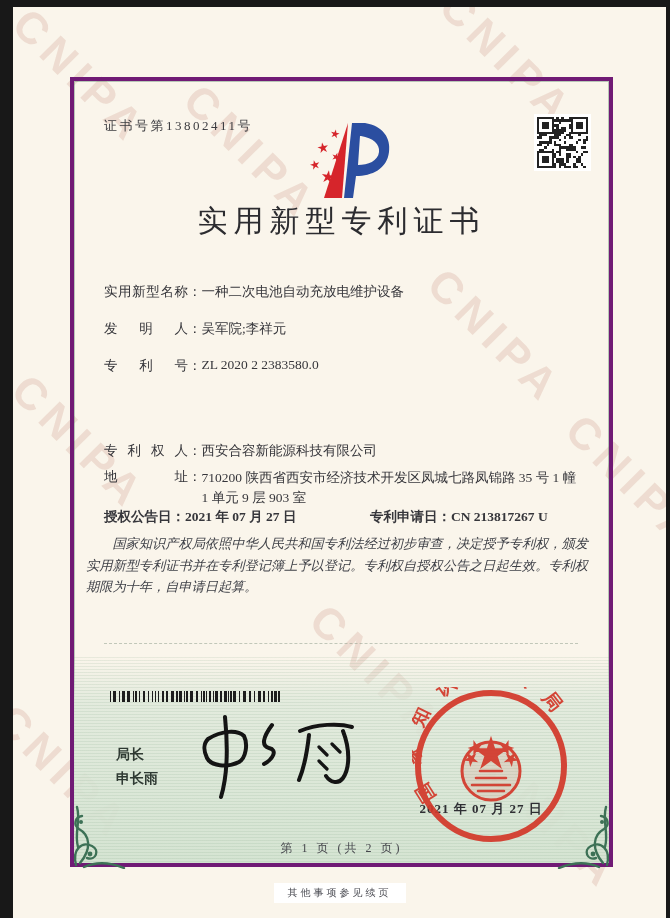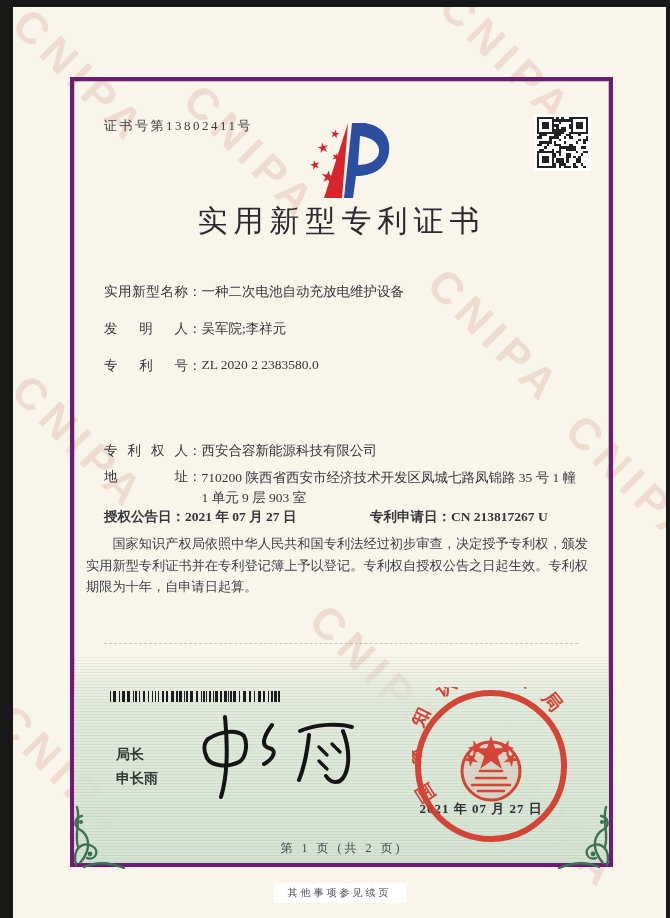--- a/index.html
+++ b/index.html
@@ -52,21 +52,21 @@
   .row .val { vertical-align:top; }
   .row.wrap { white-space:normal; }
   .row.wrap .val { display:inline-block; width:384px; line-height:20px; }
   .grant2 { position:absolute; left:266px; top:0; }
   
   .bodytext {
     position:absolute; left:12px; top:452px; width:502px;
     font-size:13.2px; line-height:21.5px; color:#3d3f46;
     text-align:justify;
   }
-  .bodytext p { text-indent:2em; }
+  .bodytext p { text-indent:2em;font-style:italic; }
   .dotline {
     position:absolute; left:30px; top:562px; width:474px;
     border-top:1px dashed rgba(125,145,125,.45);
   }
   
   .panel {
     position:absolute; left:0; right:0; top:576px; bottom:0;
     background:
       repeating-linear-gradient(180deg, rgba(108,150,116,.13) 0 1px, rgba(0,0,0,0) 1px 3px),
       linear-gradient(180deg, rgba(233,240,229,0) 0%, rgba(223,233,219,.85) 22%, rgba(211,227,209,.95) 100%);

